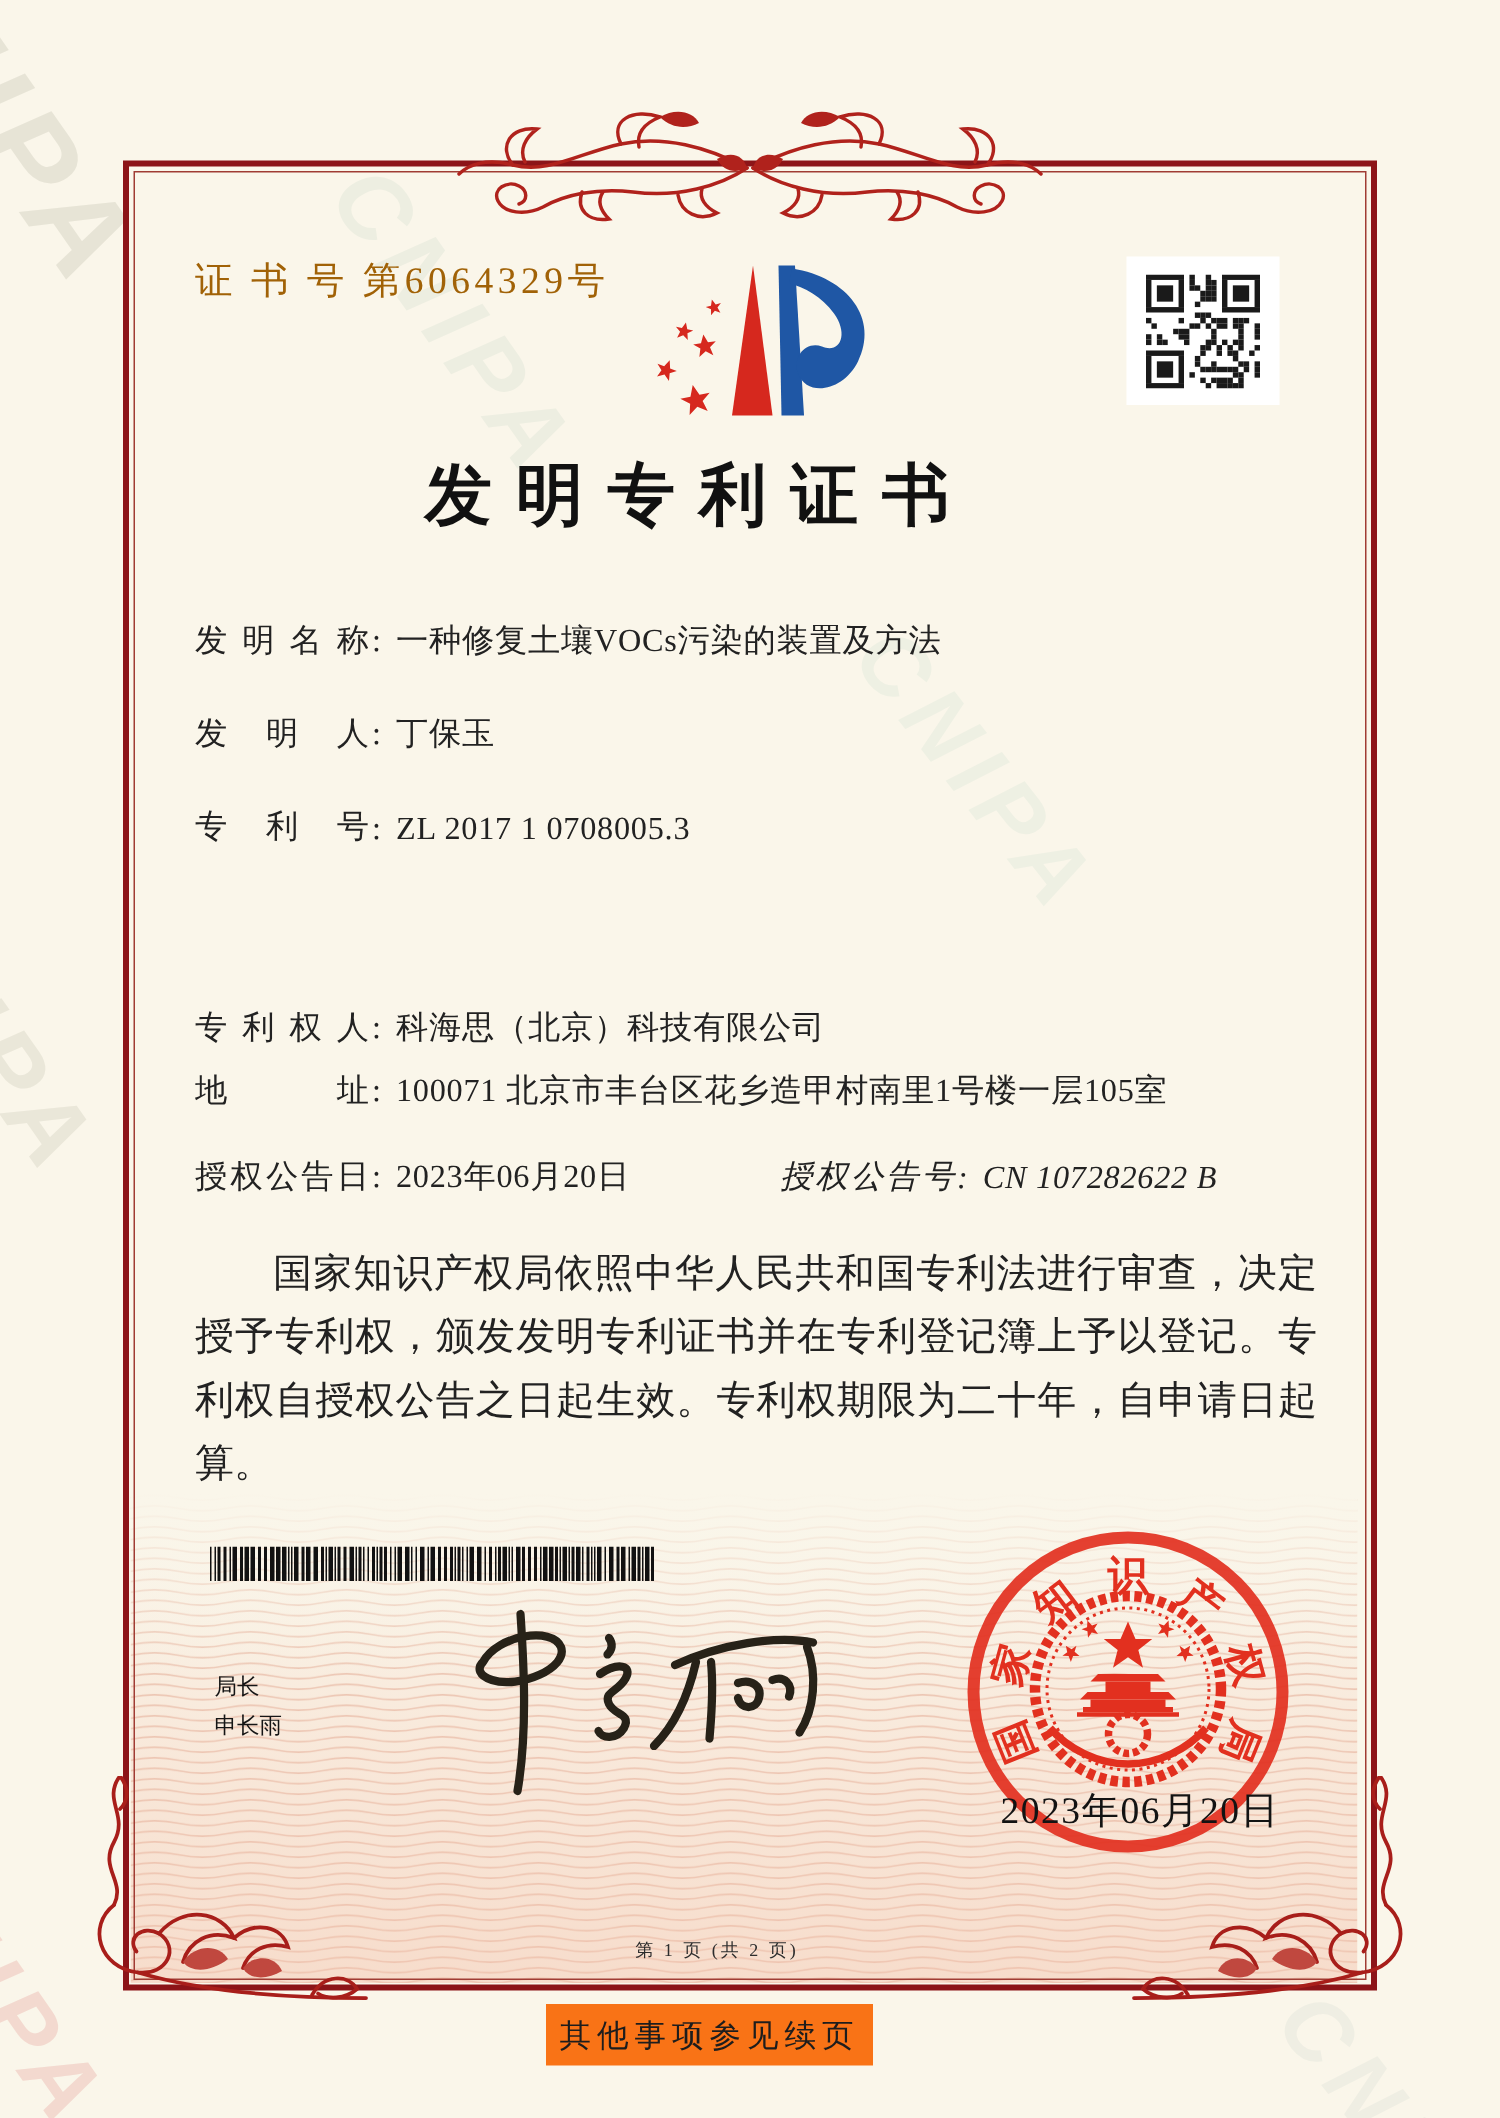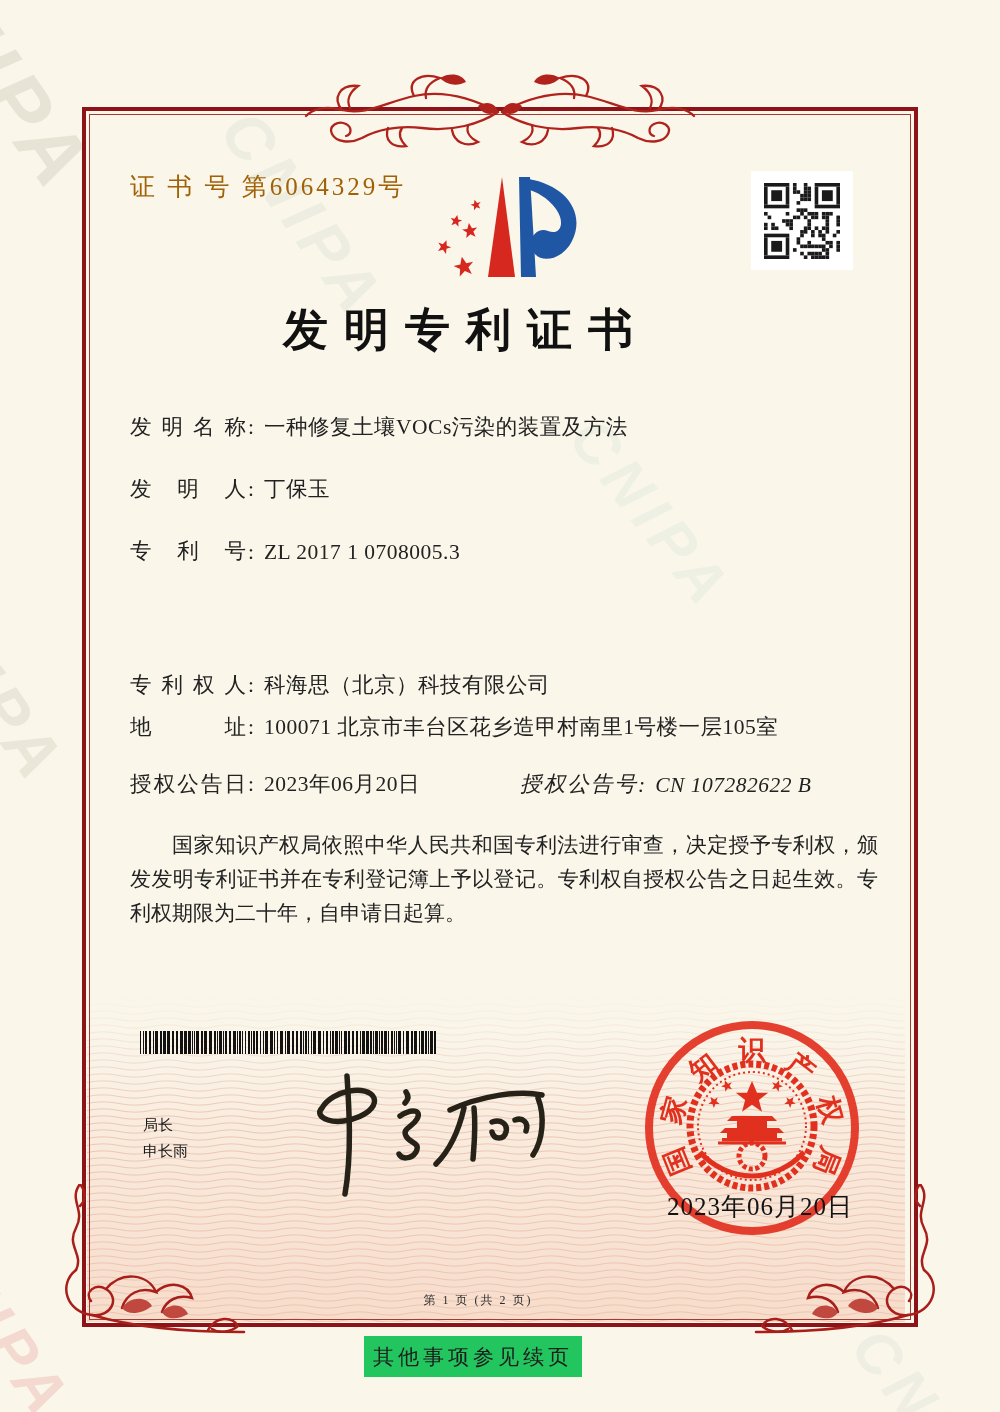--- a/index.html
+++ b/index.html
@@ -50,21 +50,21 @@
     position:absolute;left:0;top:300px;width:932px;text-align:center;
     font-size:45px;font-weight:bold;letter-spacing:16px;color:#111;
   }
   
   .field{position:absolute;left:130px;font-size:21.5px;color:#222;white-space:nowrap;}
   .flabel{display:inline-block;width:116px;text-align:justify;text-align-last:justify;vertical-align:bottom;}
   .fcolon{display:inline-block;margin:0 10px 0 2px;}
   .fval{letter-spacing:0.5px;}
   .field2{position:absolute;left:520px;font-size:21.5px;color:#222;white-space:nowrap;font-style:italic;}
   
-  .paras{position:absolute;left:130px;top:828px;width:748px;font-size:21px;line-height:1.63;color:#222;text-align:justify;}
+  .paras{position:absolute;left:130px;top:828px;width:748px;font-size:26px;line-height:1.63;color:#222;text-align:justify;}
   .paras p{margin:0 0 12px 0;text-indent:2em;}
   
   .barcode{position:absolute;left:140px;top:1031px;width:304px;height:23px;}
   
   .director{position:absolute;left:143px;top:1112px;font-family:"Liberation Sans","DejaVu Sans",sans-serif;font-size:15px;color:#151515;line-height:1.72;}
   .signature{position:absolute;left:288px;top:1062px;}
   
   .seal{position:absolute;left:645px;top:1021px;width:214px;height:214px;}
   .seal-ring{position:absolute;inset:0;border:8px solid var(--seal-red);border-radius:50%;opacity:.92;}
   .seal-chars{position:absolute;inset:0;}
@@ -72,21 +72,21 @@
     position:absolute;font-size:27px;font-weight:bold;color:var(--seal-red);
     transform-origin:center center;font-family:"Liberation Serif",serif;
   }
   .seal-date{
     position:absolute;left:645px;top:1190px;width:230px;text-align:center;
     font-size:25px;color:#131313;letter-spacing:1px;z-index:6;
   }
   .emblem{position:absolute;left:24px;top:22px;}
   
   .pageinfo{position:absolute;left:0;top:1292px;width:956px;text-align:center;font-size:12px;color:#2d2d2d;letter-spacing:2px;}
-  .footnote-box{position:absolute;left:364px;top:1336px;width:218px;height:41px;background:#22c55e;z-index:5;}
+  .footnote-box{position:absolute;left:364px;top:1336px;width:218px;height:41px;background:#f97316;z-index:5;}
   .footnote{
     position:absolute;left:0;top:7px;width:100%;text-align:center;
     font-size:21px;letter-spacing:4px;color:#1d1d1d;
   }
   .orn{position:absolute;pointer-events:none;}
 </style>
 </head>
 <body>
 
 <div class="page">

